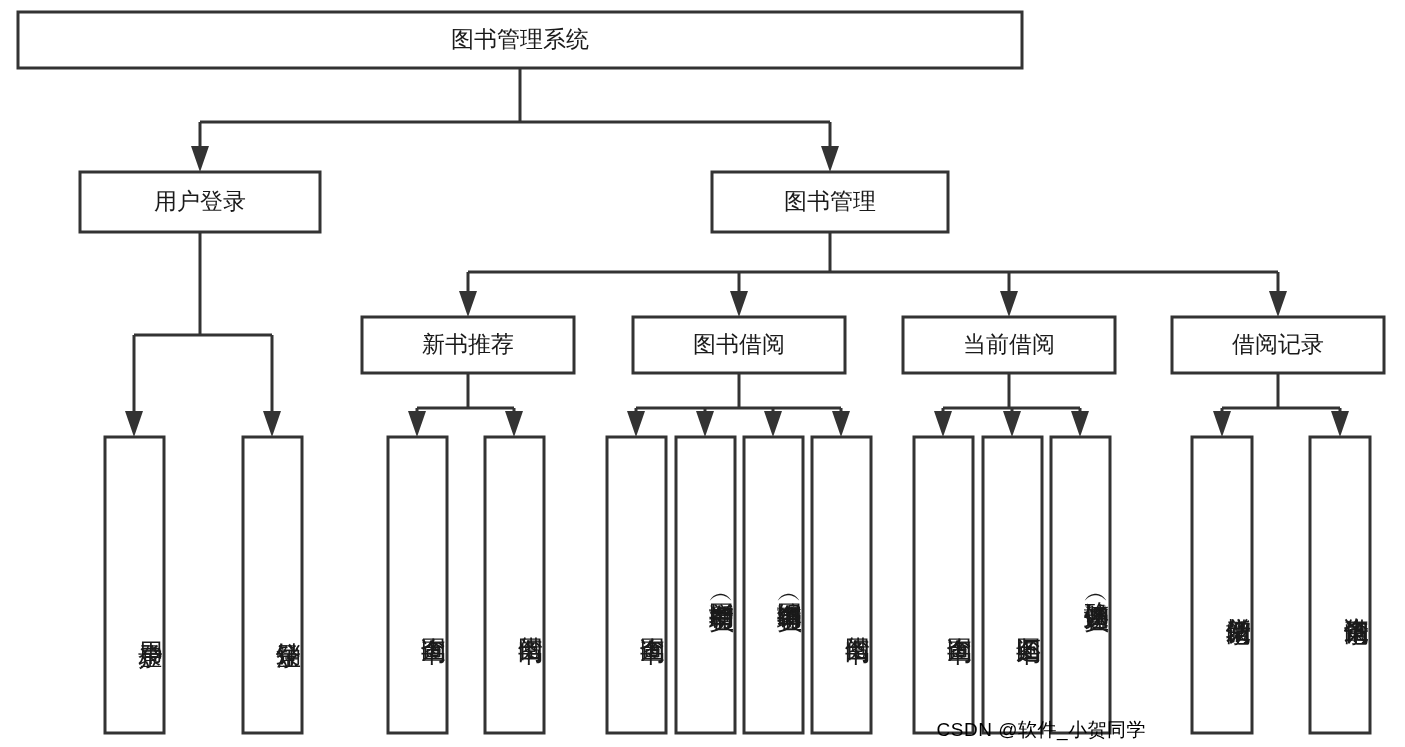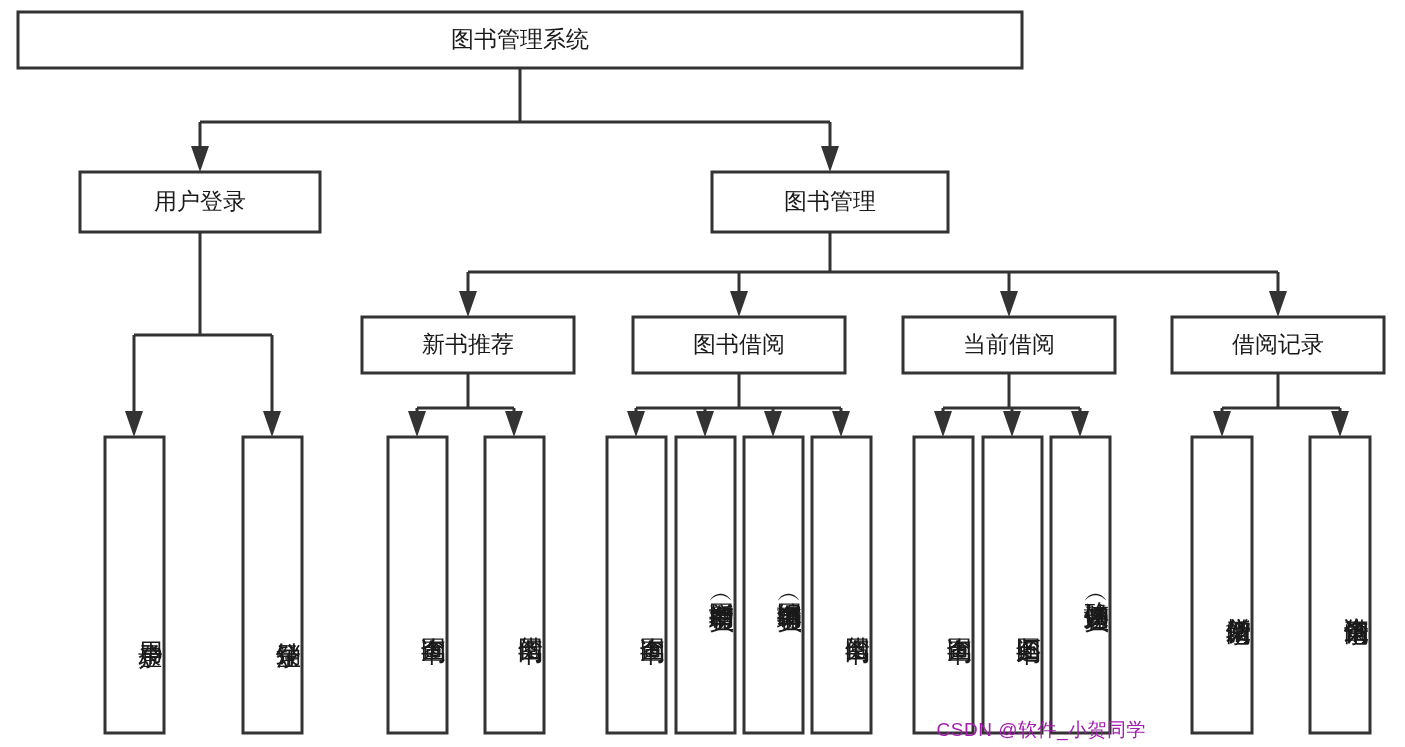--- a/index.html
+++ b/index.html
@@ -62,21 +62,21 @@
     justify-content: center;
     white-space: nowrap;
     user-select: none;
   }
   .watermark {
     position: absolute;
     right: 8px;
     bottom: 4px;
     font-family: "Liberation Sans", "DejaVu Sans", sans-serif;
     font-size: 19px;
-    color: #a21caf;
+    color: #000000;
     white-space: nowrap;
     letter-spacing: 0.5px;
   }
 </style>
 </head>
 <body>
 
 <div id="diagram-root">
 
   <svg id="tree-svg" viewBox="0 0 1405 747">

